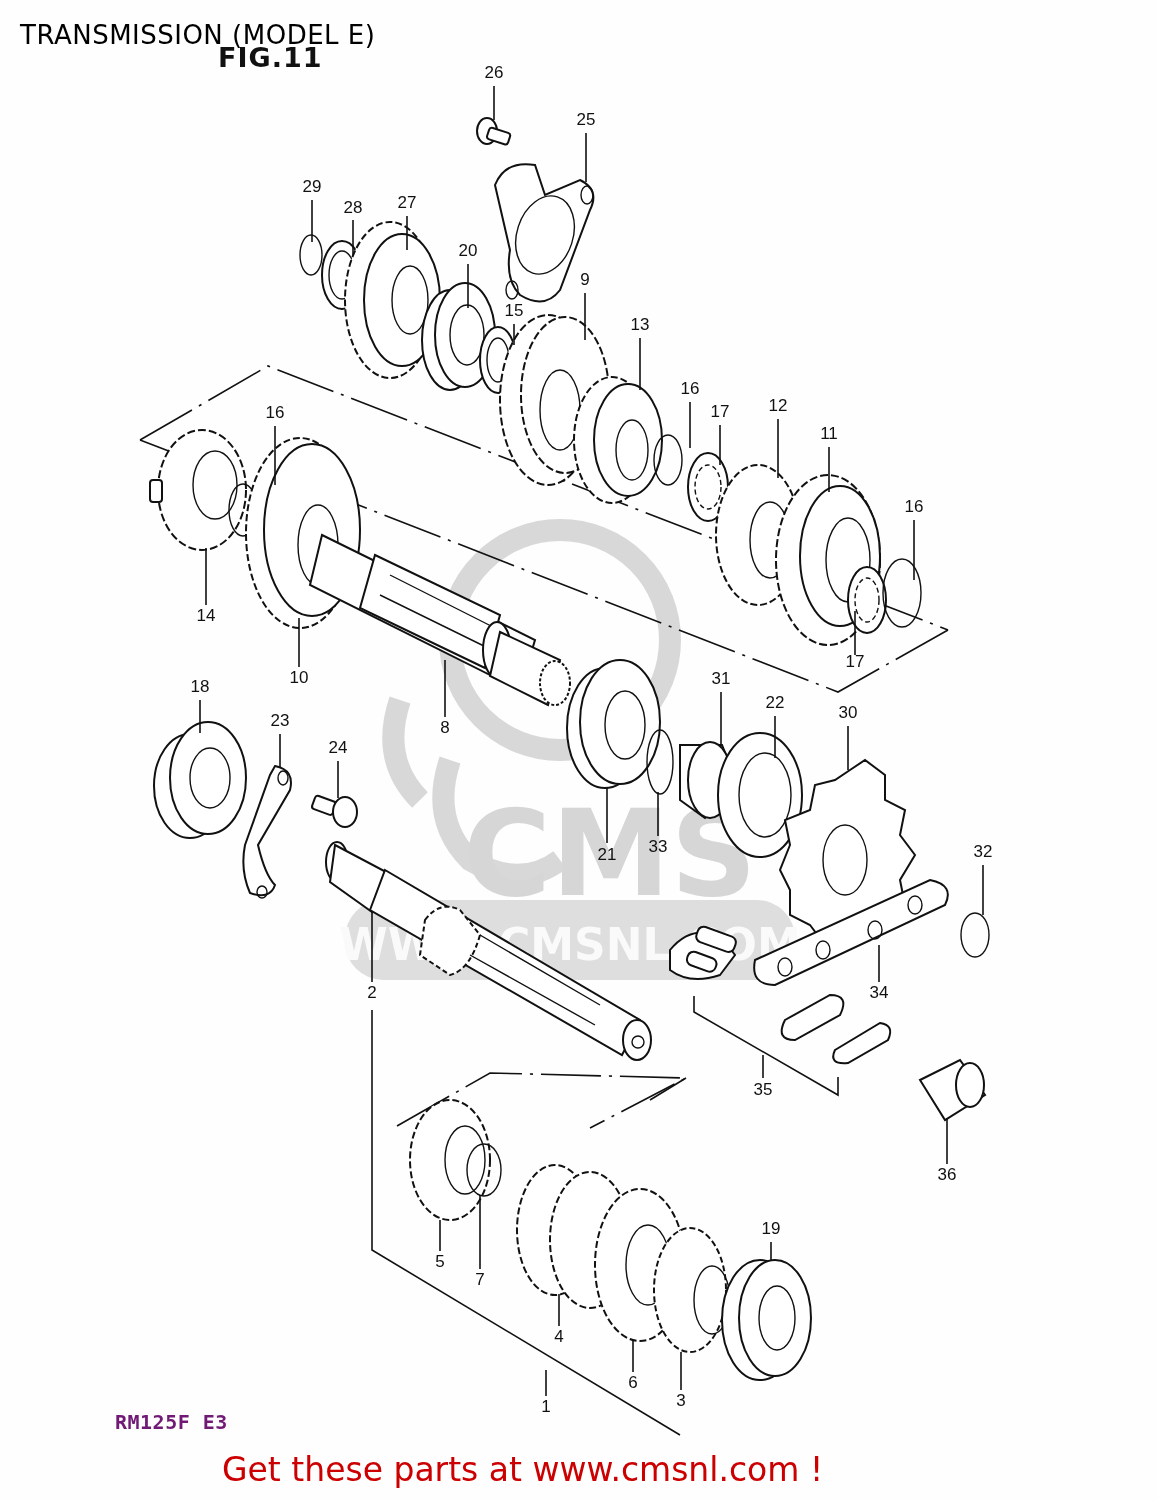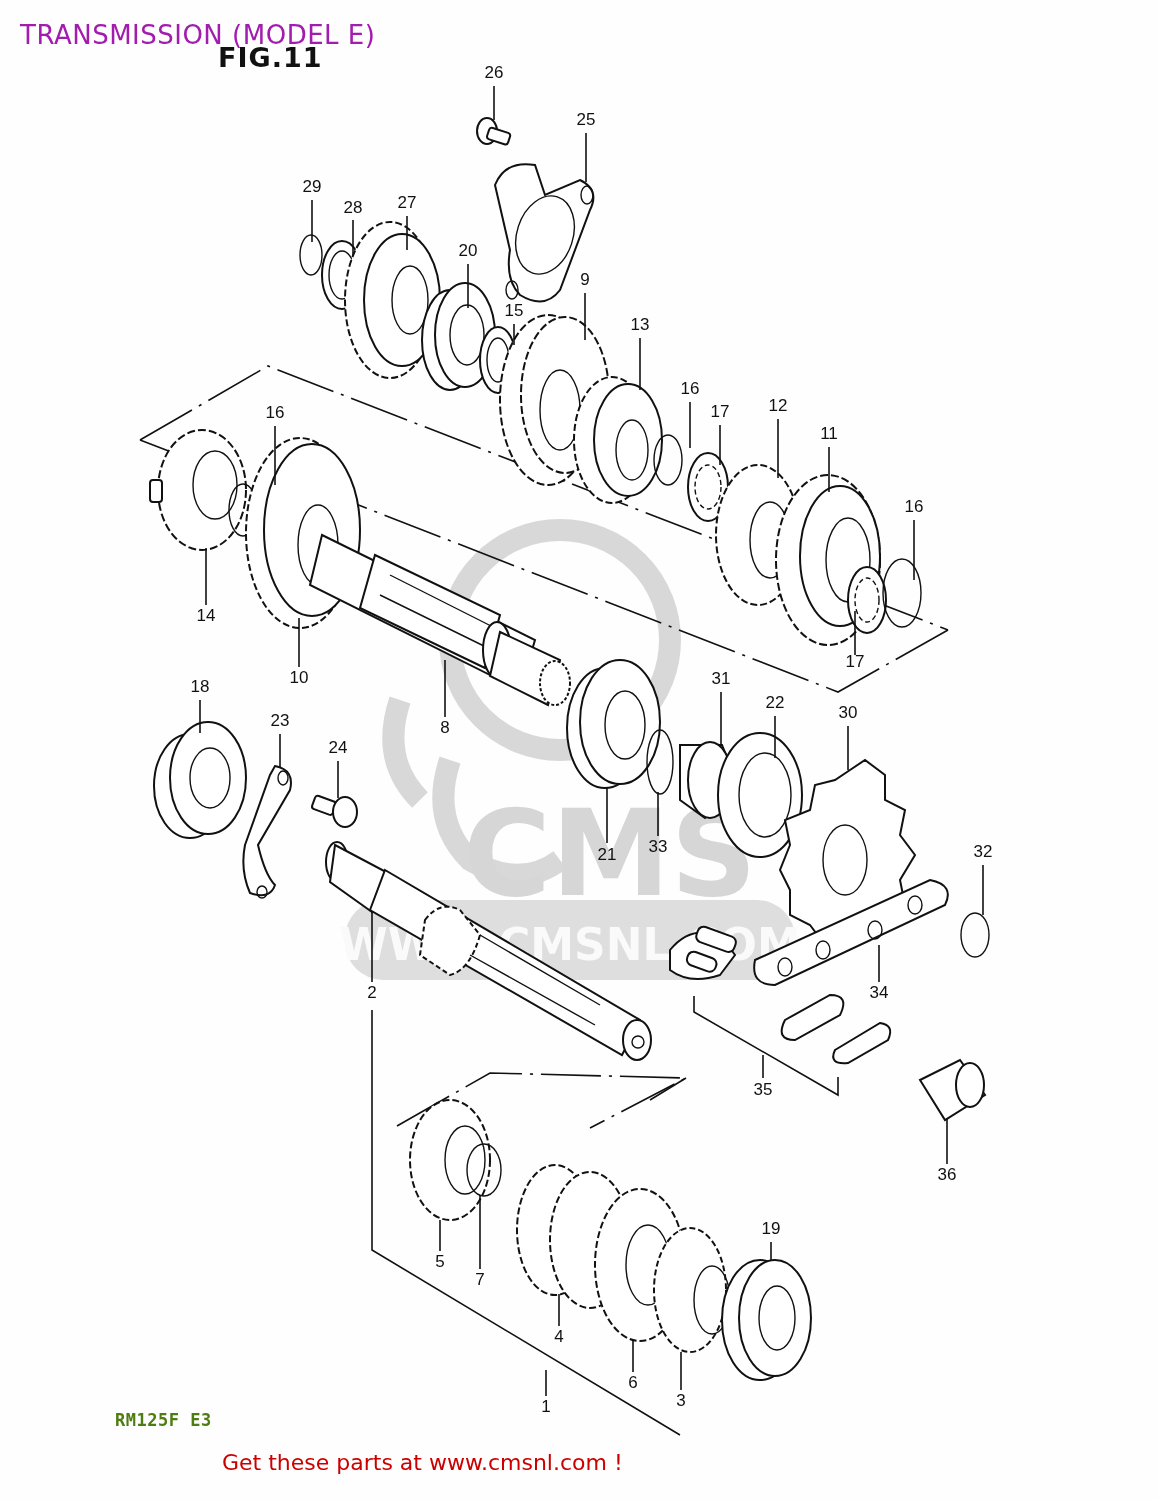--- a/index.html
+++ b/index.html
@@ -1,24 +1,24 @@
 <!DOCTYPE html>
 <html><head>
 <meta charset="utf-8">
 <style>
   html, body { margin: 0; padding: 0; background: #fdfefd; }
   body { width: 1158px; height: 1500px; position: relative; overflow: hidden;
          font-family: "DejaVu Sans", sans-serif; }
   #page-title { position: absolute; left: 20px; top: 20px; font-size: 26px;
-                color: #a21caf; letter-spacing: 0.5px; z-index: 3; white-space: nowrap; }
+                color: #000000; letter-spacing: 0.5px; z-index: 3; white-space: nowrap; }
   #fig-label { position: absolute; left: 218px; top: 42px; font-size: 27px; font-weight: bold;
                color: #111; font-family: "DejaVu Sans", sans-serif; z-index: 2; letter-spacing: 1px; }
-  #model-code { position: absolute; left: 115px; top: 1410px; font-size: 17px; font-weight: bold;
-                color: #4d7c0f; font-family: "DejaVu Sans Mono", monospace; letter-spacing: 0.5px; }
-  #footer-link { position: absolute; left: 222px; top: 1450px; font-size: 22px; color: #cc0000;
+  #model-code { position: absolute; left: 115px; top: 1410px; font-size: 20px; font-weight: bold;
+                color: #701a75; font-family: "DejaVu Sans Mono", monospace; letter-spacing: 0.5px; }
+  #footer-link { position: absolute; left: 222px; top: 1450px; font-size: 33px; color: #cc0000;
                  font-family: "DejaVu Sans", sans-serif; white-space: nowrap; text-decoration: none; }
   #diagram { position: absolute; left: 0; top: 0; width: 1158px; height: 1500px; }
   .callout-num { font-family: "Liberation Sans", sans-serif; font-size: 17px; fill: #111; text-anchor: middle; }
   .leader { stroke: #111; stroke-width: 1.6; fill: none; }
   .part { stroke: #111; stroke-width: 2; fill: #fff; }
   .part-thin { stroke: #111; stroke-width: 1.4; fill: none; }
   .dash { stroke: #111; stroke-width: 1.6; fill: none; stroke-dasharray: 60 8 3 8; }
   .solid-bracket { stroke: #111; stroke-width: 1.6; fill: none; }
   .wm { fill: none; stroke: #d4d4d4; stroke-width: 22; opacity: 0.9; }
   .wm-text { font-family: "DejaVu Sans", sans-serif; font-weight: bold; fill: #d6d6d6; }

